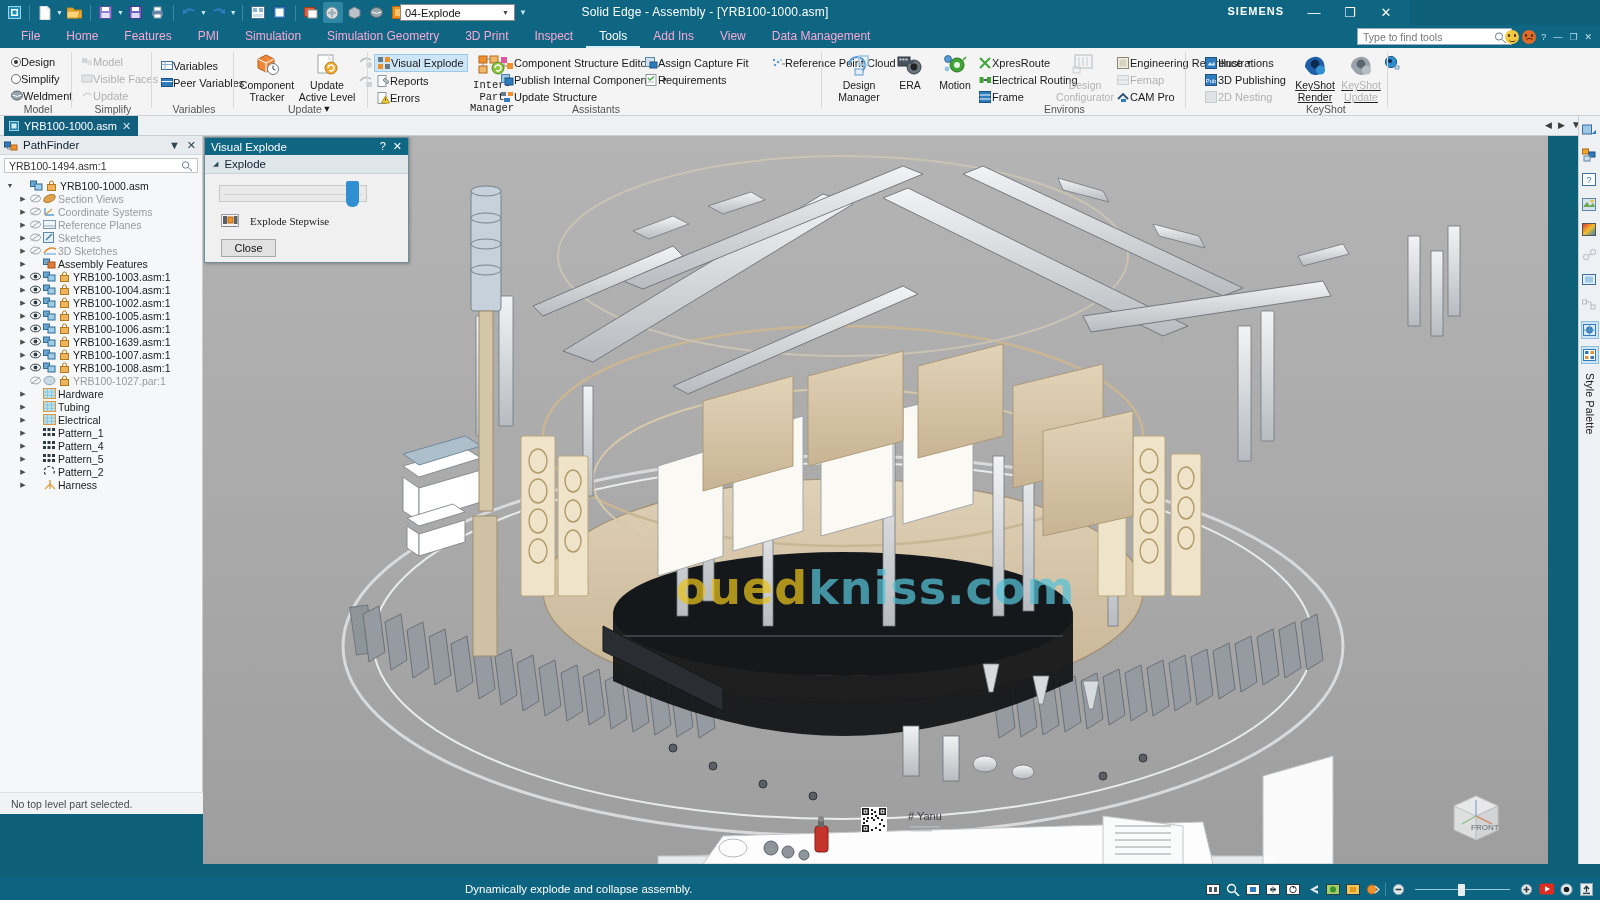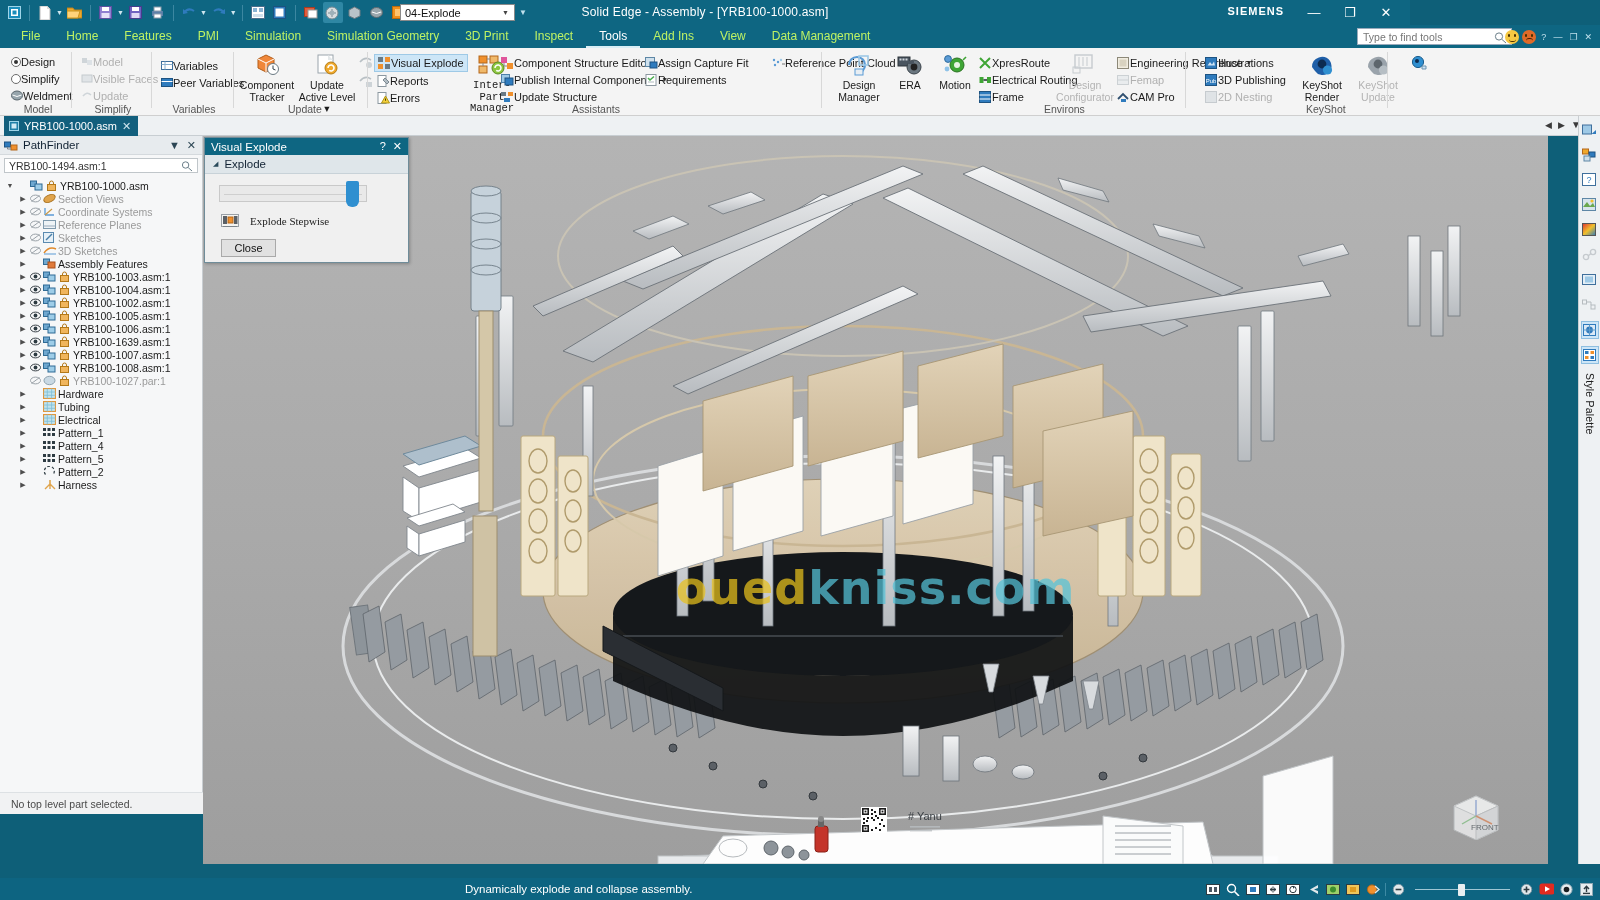--- a/index.html
+++ b/index.html
@@ -44,21 +44,21 @@
   .combo-doc .arw { position:absolute; right:5px; font-size:7px; color:#444; }
   .combo-extra { position:absolute; left:519px; top:8px; font-size:8px; color:#bfe0ec; }
 
   
   .tabbar {
     position:absolute; top:25px; left:0; width:1600px; height:23px;
     background:#0e6682;
   }
   .tabs { display:flex; align-items:flex-end; height:23px; padding-left:8px; }
   .tab {
-    color:#bef264; font-size:12px; padding:0 13px; height:23px; line-height:22px;
+    color:#f9a8d4; font-size:12px; padding:0 13px; height:23px; line-height:22px;
     white-space:nowrap;
   }
   .tab.active { color:#ffffff; border-bottom:2px solid #d9eef5; }
   .findtools {
     position:absolute; right:88px; top:3px; width:155px; height:17px;
     background:#fff; border:1px solid #9ab; display:flex; align-items:center;
     padding-left:5px; font-size:10.5px; color:#777;
   }
   .findtools .mg { position:absolute; right:4px; top:2px; }
   .tb-right2 {
@@ -792,21 +792,21 @@
         </div>
         <div class="ritem dis">
           <span>
               <svg width="13" height="12">
                 <rect x="0.5" y="0.5" width="11" height="11" fill="#dfe3e6" stroke="#c6cbcf"></rect>
               </svg>
             </span>
           <span>2D Nesting</span>
         </div>
       </div>
-      <div style="position:absolute;left:111px;top:4px;display:flex;gap:10px;">
+      <div style="position:absolute;left:104px;top:4px;display:flex;gap:0;text-decoration:underline;">
         <div class="big" style="width:46px;">
           <span class="bico">
             <svg width="28" height="24">
                 <path d="M4 14 a10 10 0 0 1 18 -6 a9 9 0 0 1 -15 10 z" fill="#1f5fa8"></path>
                 <circle cx="14" cy="11" r="4.4" fill="#0d2b50"></circle>
                 <circle cx="19.5" cy="17" r="4.6" fill="#2f8fd0"></circle>
               </svg>
           </span>
           <span>KeyShot Render</span>
         </div>

